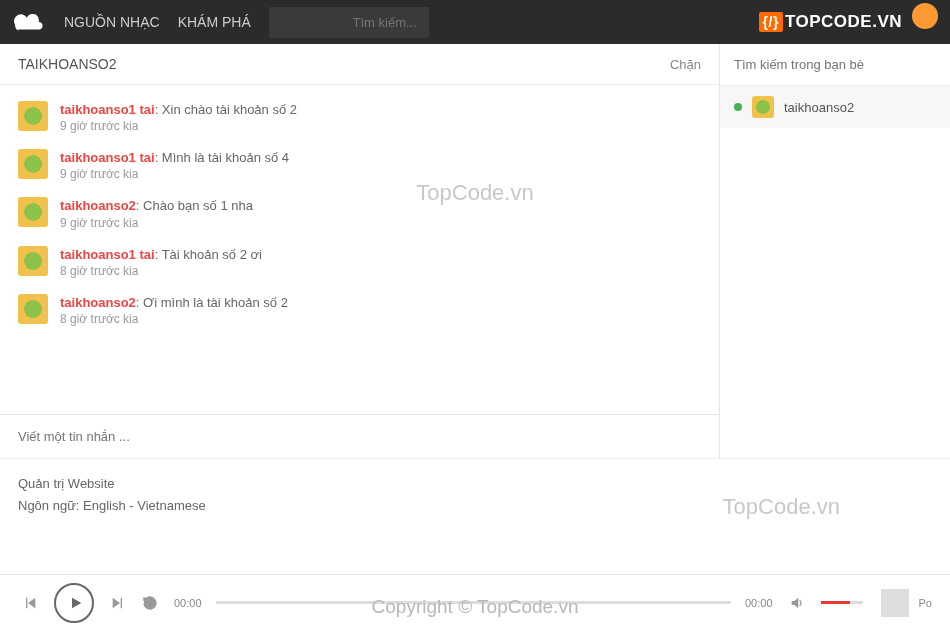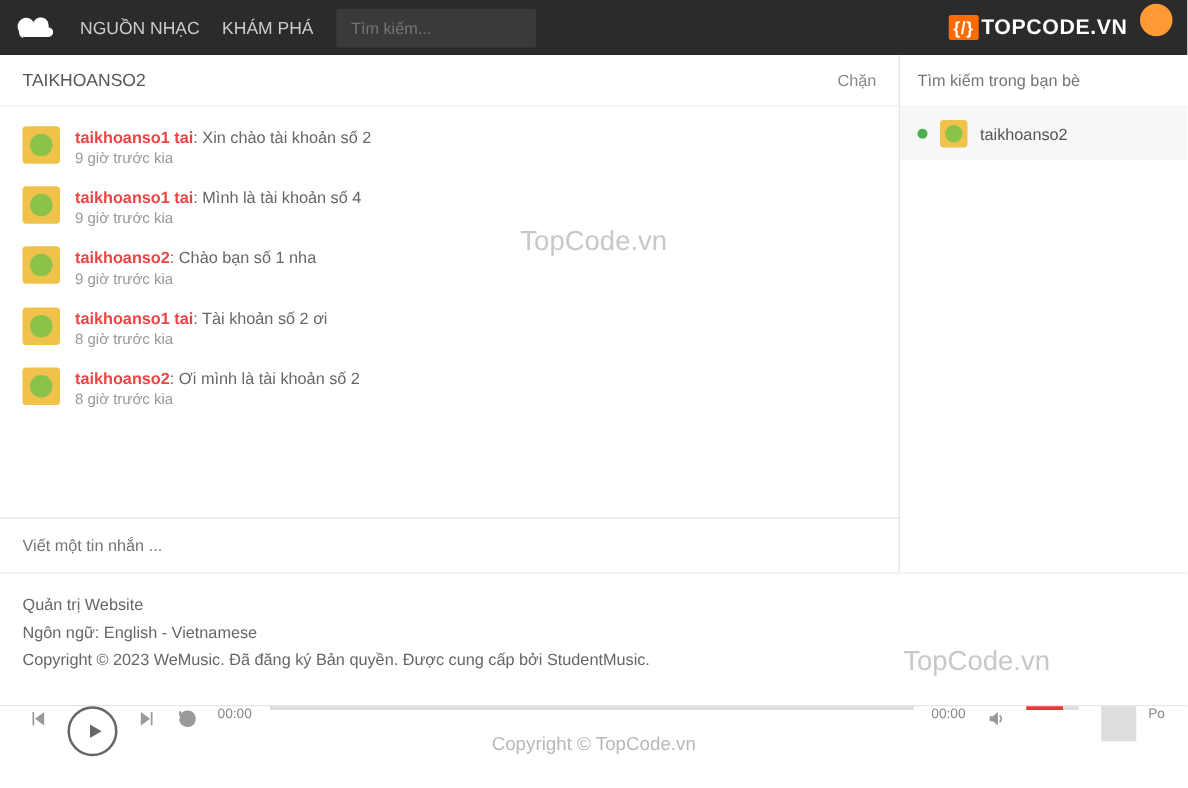--- a/index.html
+++ b/index.html
@@ -2,21 +2,21 @@
 <html><head>
 <meta charset="utf-8">
 <style>
 * { box-sizing: border-box; margin: 0; padding: 0; }
 body { font-family: Arial, sans-serif; font-size: 13px; color: #555; background: #fff; width: 950px; height: 630px; overflow: hidden; position: relative; }
 
 .topbar { background: #2b2b2b; height: 44px; display: flex; align-items: center; padding: 0 12px; }
 .logo-cloud { width: 36px; height: 24px; margin-right: 16px; display: flex; align-items: center; justify-content: center; }
 .logo-cloud svg { fill: #fff; }
 .nav-link { color: #ccc; font-size: 14px; margin-right: 18px; text-decoration: none; cursor: pointer; }
-.search-box { background: #3a3a3a; border: none; padding: 8px 12px; color: #eab308; font-size: 13px; width: 160px; border-radius: 2px; }
+.search-box { background: #3a3a3a; border: none; padding: 8px 12px; color: #eab308; font-size: 13px; width: 160px; border-radius: 2px; text-align: right; }
 .brand-logo { margin-left: auto; display: flex; align-items: center; font-weight: bold; color: #fff; font-size: 17px; letter-spacing: 0.5px; }
 .brand-bracket { background: #ff6b00; color: #fff; padding: 2px 4px; border-radius: 2px; margin-right: 2px; font-size: 14px; }
 .avatar-top { width: 26px; height: 26px; background: #ff9933; border-radius: 50%; margin-left: 10px; position: relative; top: -6px; }
 
 .main { display: flex; height: 414px; }
 .chat-panel { flex: 1; border-right: 1px solid #e5e5e5; display: flex; flex-direction: column; }
 .chat-header { display: flex; justify-content: space-between; align-items: center; padding: 12px 18px; border-bottom: 1px solid #eee; }
 .chat-title { font-size: 14px; color: #555; font-weight: 500; }
 .chat-block { font-size: 13px; color: #888; cursor: pointer; }
 
@@ -41,32 +41,32 @@
 .friend-item { display: flex; align-items: center; padding: 10px 14px; cursor: pointer; background: #f7f7f7; }
 .status-dot { width: 8px; height: 8px; background: #4caf50; border-radius: 50%; margin-right: 10px; }
 .friend-avatar { width: 22px; height: 22px; background: #f0c14b; border-radius: 3px; margin-right: 10px; position: relative; }
 .friend-avatar::after { content: ""; position: absolute; left: 4px; top: 4px; width: 14px; height: 14px; background: #8bc34a; border-radius: 50%; }
 .friend-name { font-size: 13px; color: #555; }
 
 .footer { padding: 14px 18px; border-top: 1px solid #eee; font-size: 13px; color: #666; line-height: 1.7; position: relative; }
 .footer a { color: #666; text-decoration: none; cursor: pointer; }
 .watermark-br { position: absolute; right: 110px; bottom: 6px; color: #c8c8c8; font-size: 22px; font-weight: 500; pointer-events: none; }
 
-.player { position: absolute; bottom: 0; left: 0; right: 0; height: 66px; background: #fff; border-top: 1px solid #e5e5e5; display: flex; padding: 0 14px; }
+.player { position: absolute; bottom: 0; left: 0; right: 0; height: 56px; background: #fff; border-top: 1px solid #e5e5e5; display: flex; align-items: center; padding: 0 14px; }
 .p-btn { width: 20px; height: 20px; margin: 0 6px; cursor: pointer; display: flex; align-items: center; justify-content: center; color: #999; }
 .p-btn svg { width: 16px; height: 16px; fill: #999; }
 .p-play { width: 40px; height: 40px; border: 2px solid #666; border-radius: 50%; display: flex; align-items: center; justify-content: center; margin: 0 8px; cursor: pointer; }
 .p-play svg { width: 16px; height: 16px; fill: #666; margin-left: 3px; }
 .p-time { font-size: 11px; color: #888; margin: 0 8px; }
 .p-track { flex: 1; height: 3px; background: #ddd; margin: 0 6px; cursor: pointer; }
 .p-vol { width: 42px; height: 3px; background: linear-gradient(to right, #e53935 70%, #ddd 70%); margin: 0 8px; cursor: pointer; }
 .p-art { width: 28px; height: 28px; background: #ddd; margin: 0 10px; }
 .p-right { margin-left: auto; font-size: 11px; color: #888; padding-right: 4px; }
 
-.watermark-player { position: absolute; left: 50%; bottom: 26px; transform: translateX(-50%); color: #b8b8b8; font-size: 15px; font-weight: 500; pointer-events: none; text-align: right; }
+.watermark-player { position: absolute; left: 50%; bottom: 12px; transform: translateX(-50%); color: #b8b8b8; font-size: 19px; font-weight: 500; pointer-events: none; text-align: right; }
 </style>
 </head>
 <body>
 
 <div class="topbar">
   <div class="logo-cloud">
     <svg viewBox="0 0 24 16" width="34" height="20">
         <path d="M19 6a5 5 0 00-9.5-1.5A4 4 0 000 10a4 4 0 004 4h15a3 3 0 000-6 3 3 0 000-2z" fill="#fff"></path>
         <path d="M3 14c-1 0-2-1-2-2s1-2 2-2" stroke="#fff" stroke-width="1.2" fill="none"></path>
       </svg>
@@ -148,23 +148,20 @@
 </div>
 
 <div class="watermark-mid">TopCode.vn</div>
 
 <div class="footer">
   <div><a>Quản trị Website</a></div>
   <div>
     <span>Ngôn ngữ:</span>
     <a>English</a><span> - </span><a>Vietnamese</a>
   </div>
-  <div>
-    <span>Copyright © 2023 WeMusic. Đã đăng ký Bản quyền. Được cung cấp bởi </span><a>StudentMusic</a><span>.</span>
-  </div>
   <div class="watermark-br">TopCode.vn</div>
 </div>
 
 <div class="player">
   <div class="p-btn">
       <svg viewBox="0 0 24 24">
         <path d="M6 4h2v16H6zM20 4v16L9 12z"></path>
       </svg>
     </div>
   <div class="p-play">

